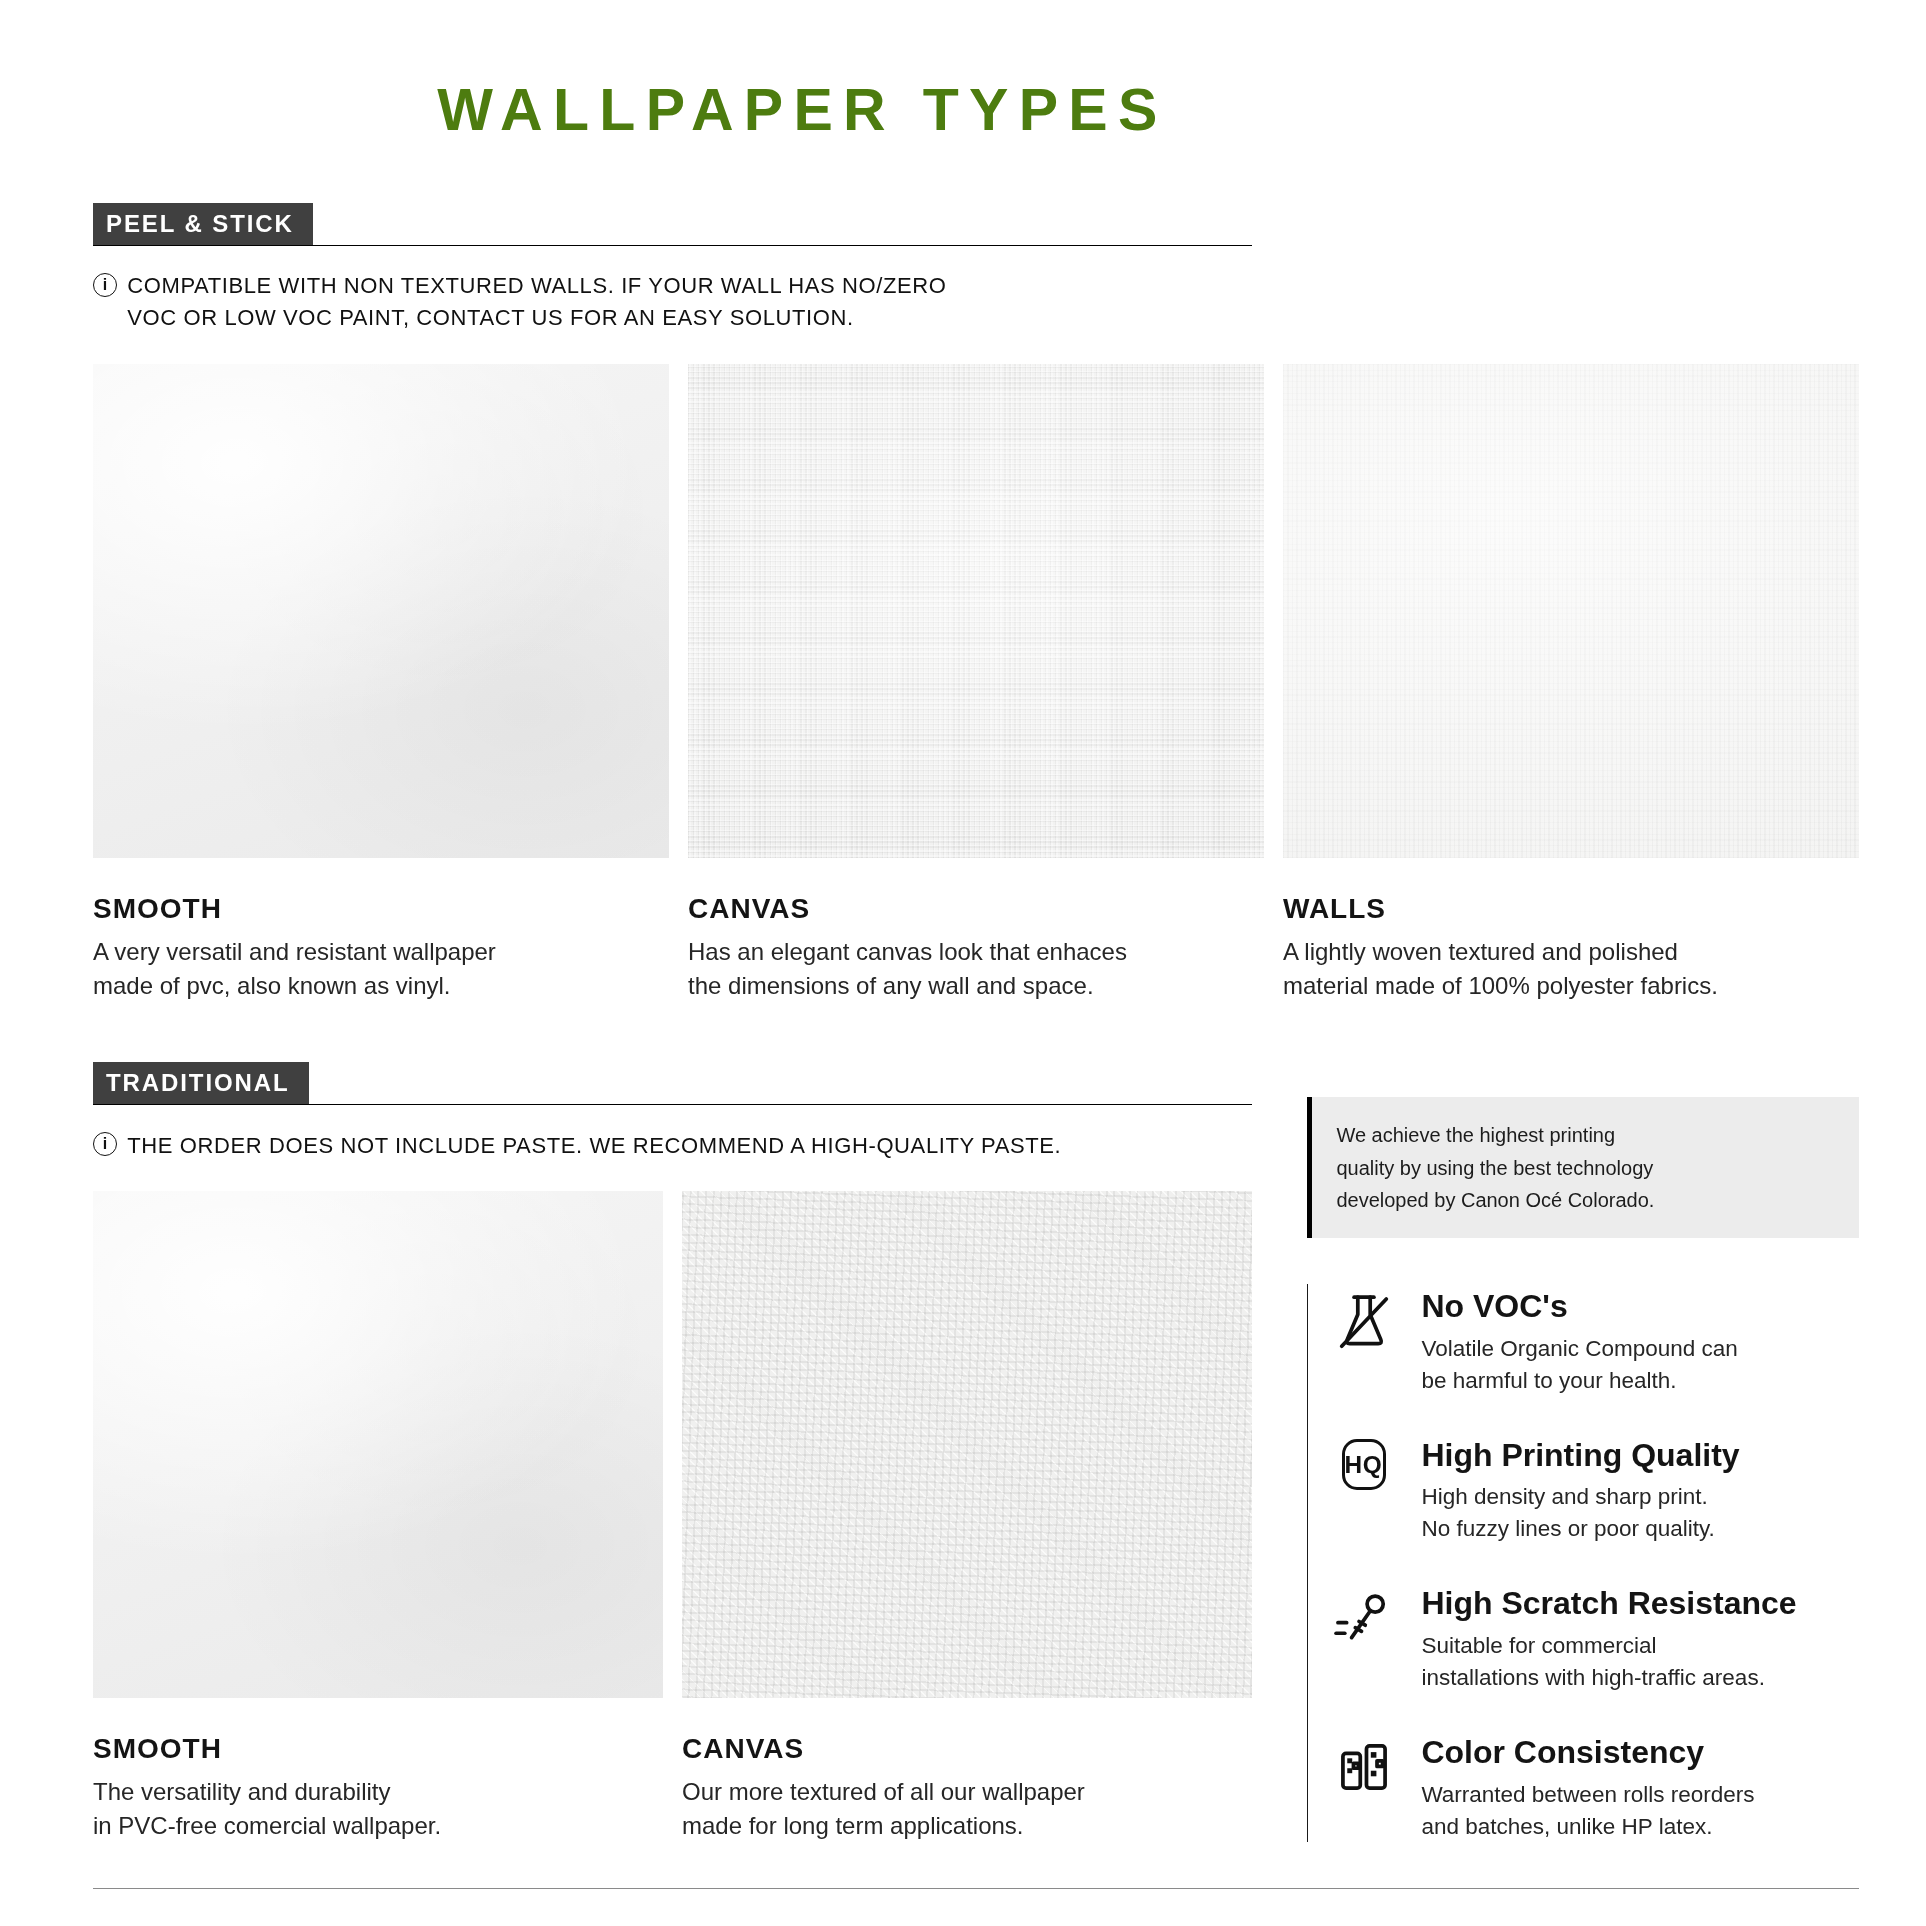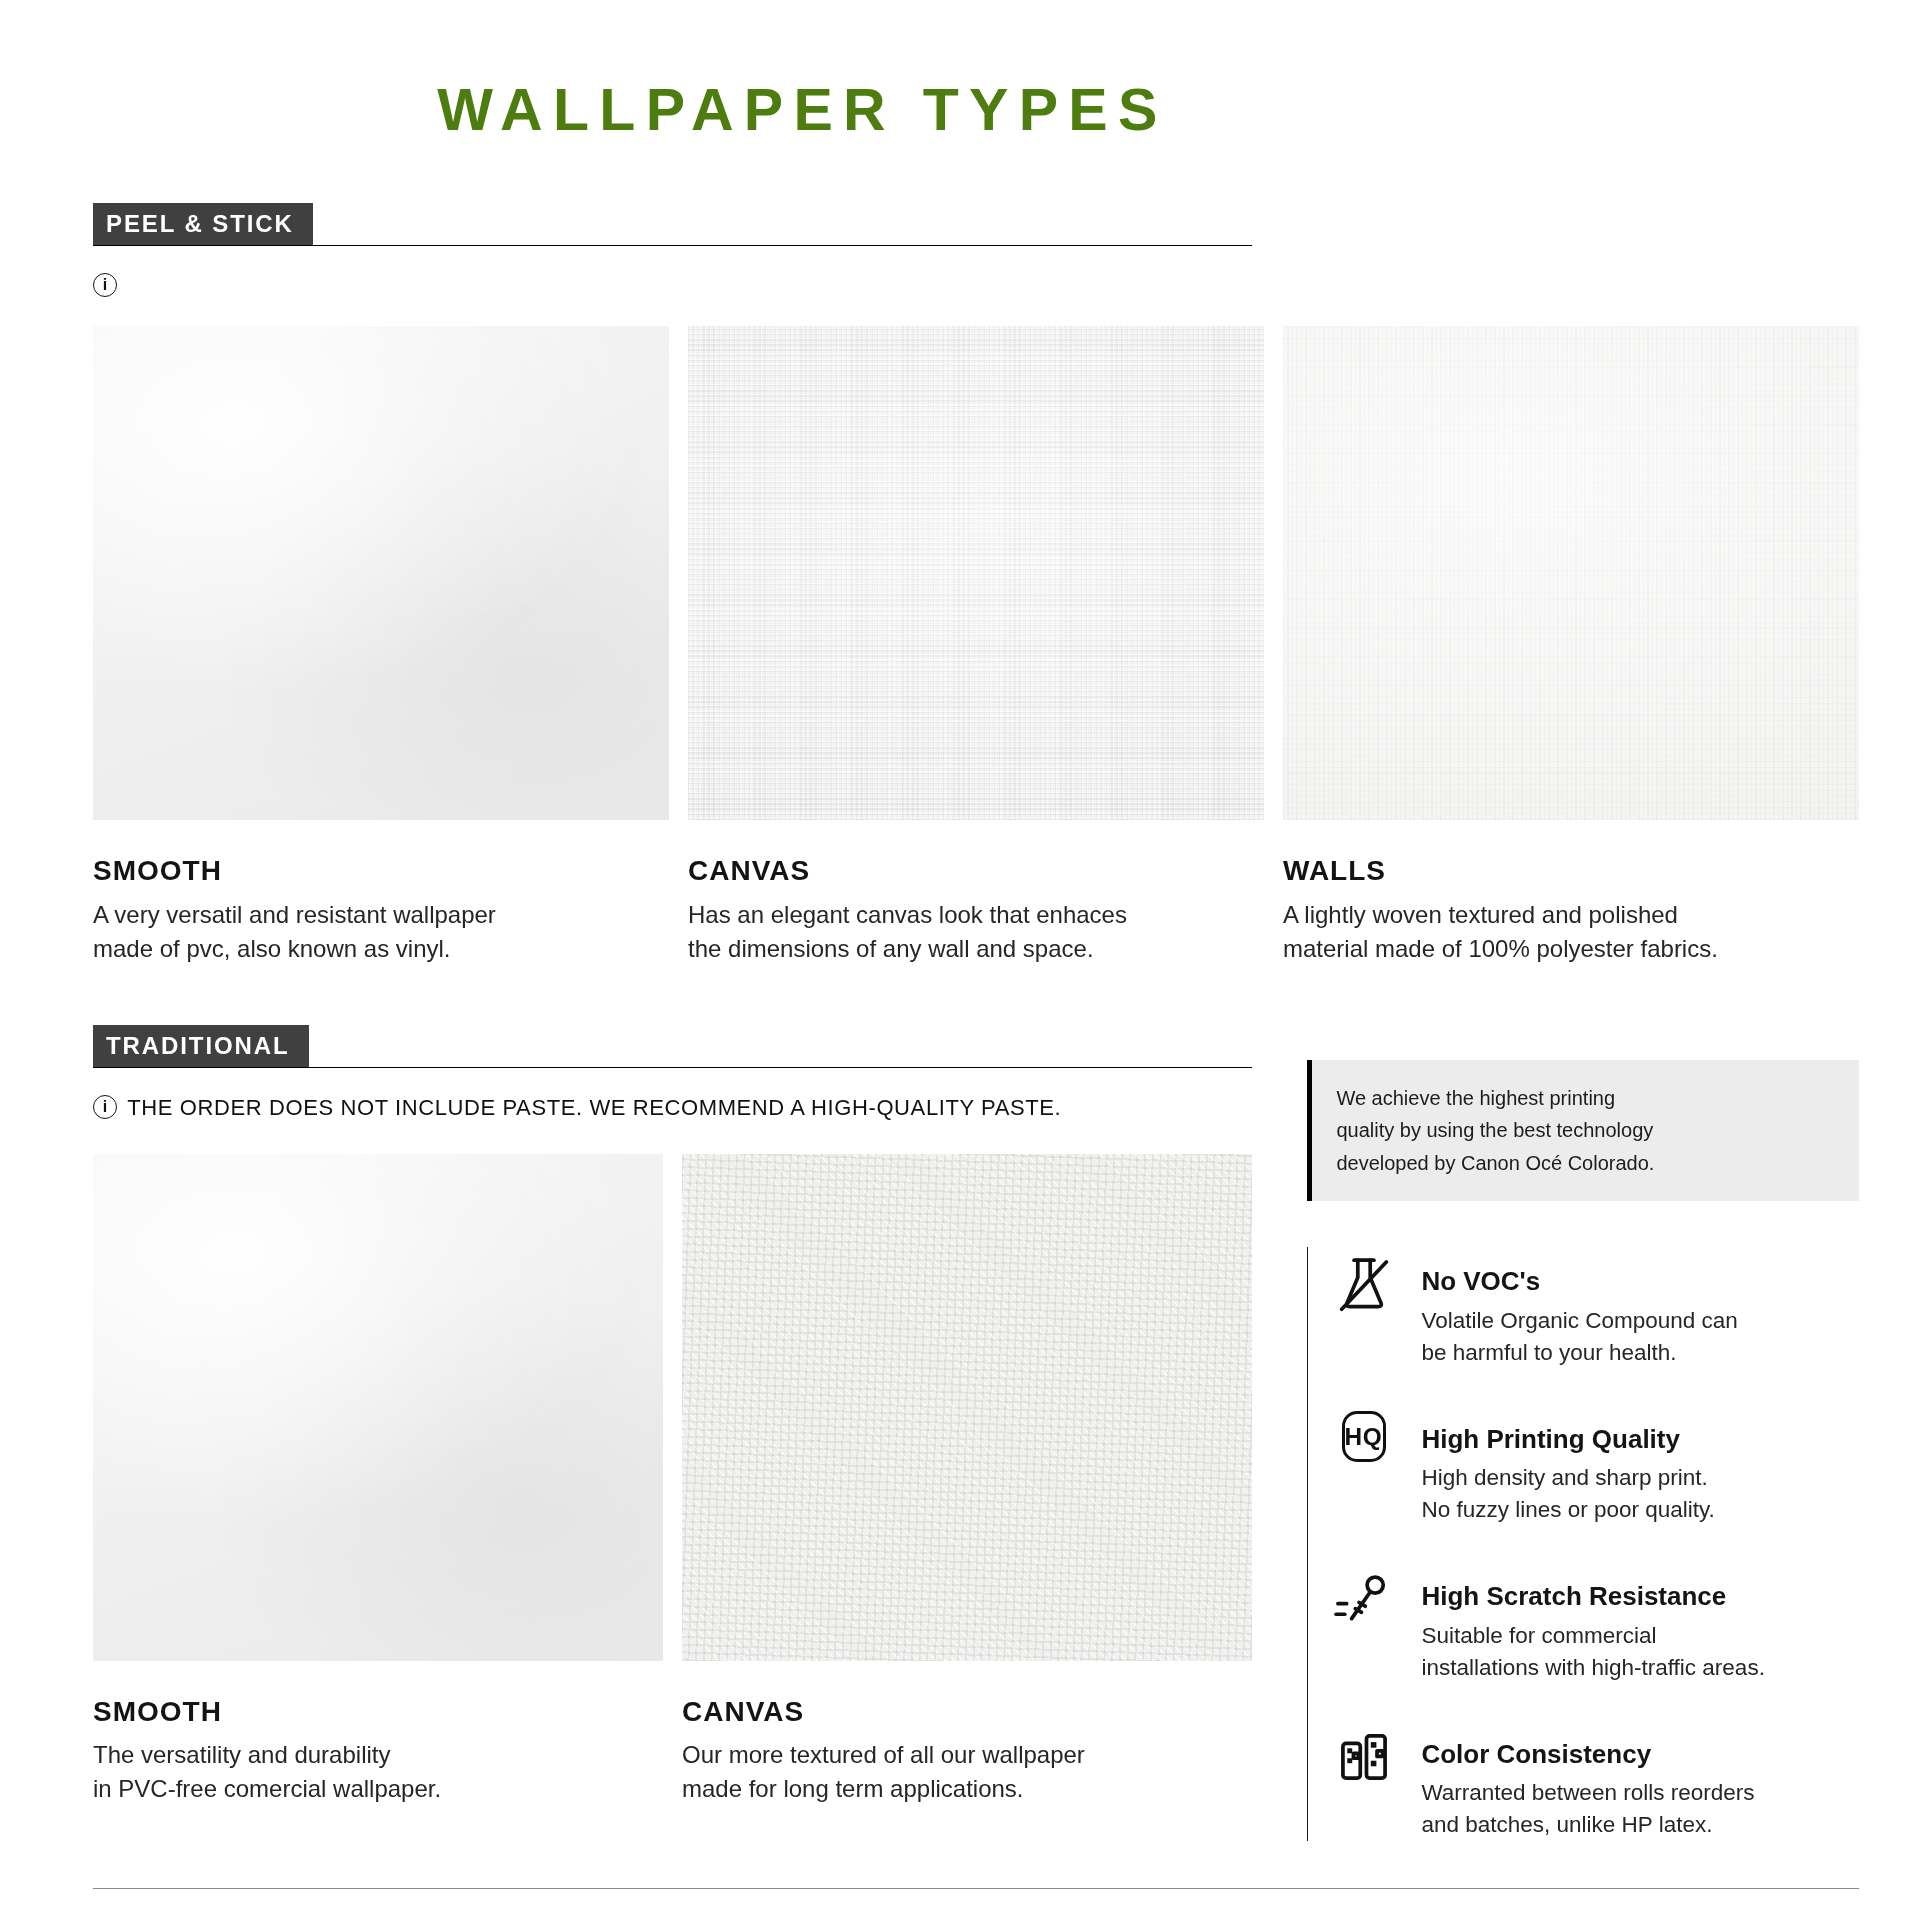--- a/index.html
+++ b/index.html
@@ -68,21 +68,21 @@
   .trad-left .label-row { width:100%; }
 
   .quality-box { margin-top:35px; background:#ececec; border-left:5.1px solid #000;
                  padding:22px 24.4px; font-size:20px; line-height:1.62; color:#1c1c1c;
                  white-space:pre-line; }
 
   .features { margin-top:46px; border-left:1.9px solid #1a1a1a; padding-top:3.9px; }
   .feature { display:flex; align-items:flex-start; gap:24.4px; padding-left:22px; margin-bottom:40px; }
   .feature:last-child { margin-bottom:3.9px; }
   .feature-icon { flex:none; width:67px; display:flex; justify-content:center; padding-top:2.6px; }
-  .feature-title { font-size:26px; font-weight:700; color:#141414;margin-top:15px; }
+  .feature-title { font-size:32px; font-weight:700; color:#141414; }
   .feature-desc  { margin-top:7.7px; font-size:22.5px; line-height:1.42; color:#262626; white-space:pre-line; }
 
   .hq-badge { width:44px; height:51px; border:3.9px solid #111; border-radius:15px;
               display:flex; align-items:center; justify-content:center;
               font-size:24.4px; font-weight:700; letter-spacing:0.6px; }
 
   .icon-svg { width:62px; height:62px; }
   .icon-svg * { stroke:#111; stroke-width:6; fill:none; stroke-linecap:round; stroke-linejoin:round; }
   .icon-svg .fill { fill:#111; stroke:none; }
 
@@ -97,20 +97,22 @@
     <div class="title-wrap">
       <div class="page-title">WALLPAPER TYPES</div>
     </div>
 
     <div class="label-row">
       <div class="label-box">PEEL &amp; STICK</div>
     </div>
 
     <div class="note">
       <span class="info-icon">i</span>
+      <div class="note-text">COMPATIBLE WITH NON TEXTURED WALLS. IF YOUR WALL HAS NO/ZERO
+VOC OR LOW VOC PAINT, CONTACT US FOR AN EASY SOLUTION.</div>
     </div>
 
     <div class="grid3">
       <div class="col">
         <div class="swatch tex-smooth"></div>
         <div class="cap-title">SMOOTH</div>
         <div class="cap-desc">A very versatil and resistant wallpaper
 made of pvc, also known as vinyl.</div>
       </div>
       <div class="col">

